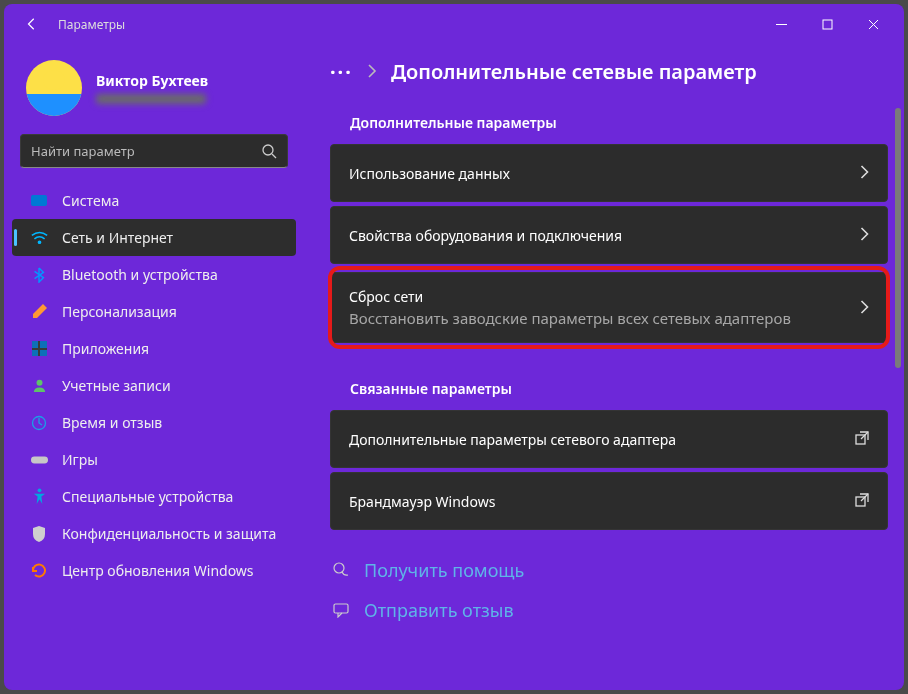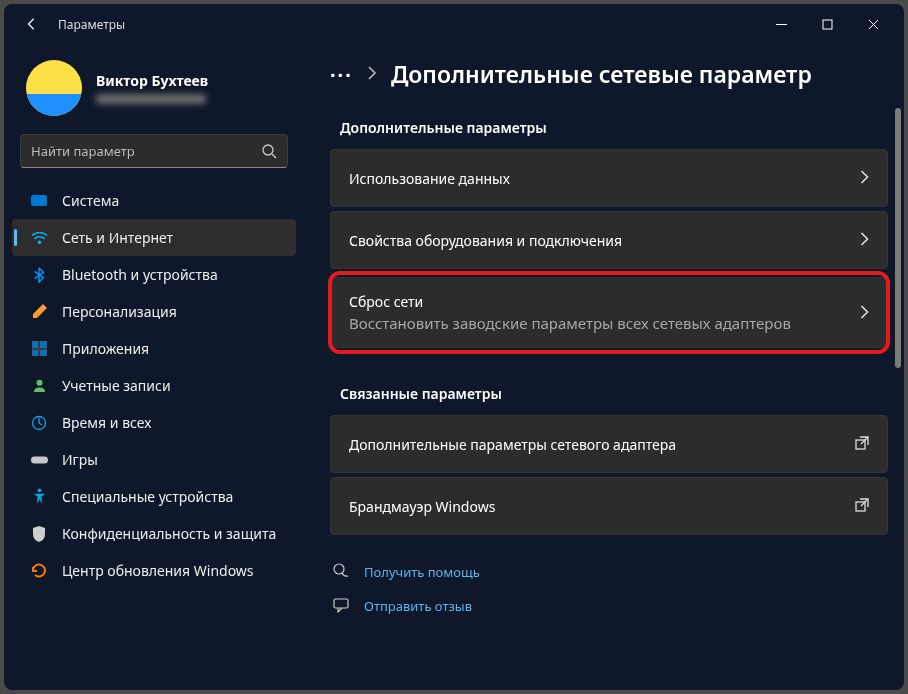--- a/index.html
+++ b/index.html
@@ -1,18 +1,18 @@
 <!DOCTYPE html>
 <html><head>
 <meta charset="utf-8">
 <style>
   * { box-sizing: border-box; margin: 0; padding: 0; font-family: "Segoe UI", system-ui, sans-serif; }
   body { background: #4a4a4a; width: 908px; height: 694px; overflow: hidden; }
   .window {
-    background: #0f172a;
+    background: #6d28d9;
     border-radius: 8px;
     width: 900px;
     height: 686px;
     margin: 4px;
     position: relative;
     overflow: hidden;
   }
   .titlebar {
     display: flex;
     align-items: center;
@@ -89,23 +89,23 @@
   }
   .nav-ico { width: 18px; height: 18px; display: flex; align-items: center; justify-content: center; font-size: 15px; }
 
   .content {
     flex: 1; padding: 0 16px 0 26px; color: #fff; overflow-y: auto;
     position: relative;
   }
   .crumb-row { display: flex; align-items: center; gap: 14px; margin: 14px 0 28px 0; }
   .crumb-ellipsis { font-size: 20px; font-weight: 700; letter-spacing: 2px; }
   .crumb-chev { font-size: 16px; color: #bbb; }
-  .page-heading { font-size: 23px; font-weight: 600; white-space: nowrap; }
-
-  .section-label { font-size: 14px; font-weight: 600; margin: 0 0 12px 10px; }
+  .page-heading { font-size: 20px; font-weight: 600; white-space: nowrap; }
+
+  .section-label { font-size: 14px; font-weight: 600; margin: 0 0 12px 20px; }
   .section-sep { height: 24px; }
 
   .card {
     background: #2c2c2c;
     border: 1px solid #343434;
     border-radius: 4px;
     padding: 14px 18px;
     display: flex; align-items: center;
     margin-bottom: 4px;
     min-height: 58px;
@@ -113,21 +113,21 @@
   .card-body { flex: 1; }
   .card-title { font-size: 14px; }
   .card-sub { font-size: 15px; color: #a7a7a7; margin-top: 2px; }
   .card-chev { font-size: 16px; color: #ddd; margin-left: 12px; }
 
   .ext-icon { width: 14px; height: 14px; }
   .highlighted { outline: 4px solid #e51a1a; outline-offset: -2px; border-radius: 10px; padding: 4px 0; margin: 4px 0 8px 0;}
   .highlighted .card { margin: 0; }
 
   .foot-links { margin-top: 28px; display: flex; flex-direction: column; gap: 16px; padding-left: 2px; }
-  .foot-link { display: flex; gap: 14px; font-size: 13px; color: #5fb4e8; }
+  .foot-link { display: flex; align-items: center; gap: 14px; font-size: 18px; color: #5fb4e8; }
   .foot-link .fi { color: #ccc; width: 18px; display: flex; justify-content: center; }
 
   .scrollbar-track {
     position: absolute; right: 3px; top: 64px; bottom: 8px; width: 6px;
   }
   .scrollbar-thumb { position: absolute; left:0; right:0; top:0; height: 260px; background:#7a7a7a; border-radius: 3px; }
 
   
   .ic-system{background:#0078d4;width:16px;height:11px;border-radius:2px;}
   .ic-bt{color:#0099ff}
@@ -243,21 +243,21 @@
           </span>
           <span>Учетные записи</span>
         </div>
         <div class="nav-item">
           <span class="nav-ico ic-time">
             <svg width="16" height="16" viewBox="0 0 16 16" fill="none" stroke="currentColor" stroke-width="1.3">
                 <circle cx="8" cy="8" r="6.5"></circle>
                 <path d="M8 3 L8 8 L11 10"></path>
               </svg>
           </span>
-          <span>Время и всех</span>
+          <span>Время и отзыв</span>
         </div>
         <div class="nav-item">
           <span class="nav-ico ic-game">
             <svg width="17" height="12" viewBox="0 0 20 12" fill="currentColor">
                 <rect x="0" y="2" width="20" height="8" rx="4"></rect>
               </svg>
           </span>
           <span>Игры</span>
         </div>
         <div class="nav-item">

